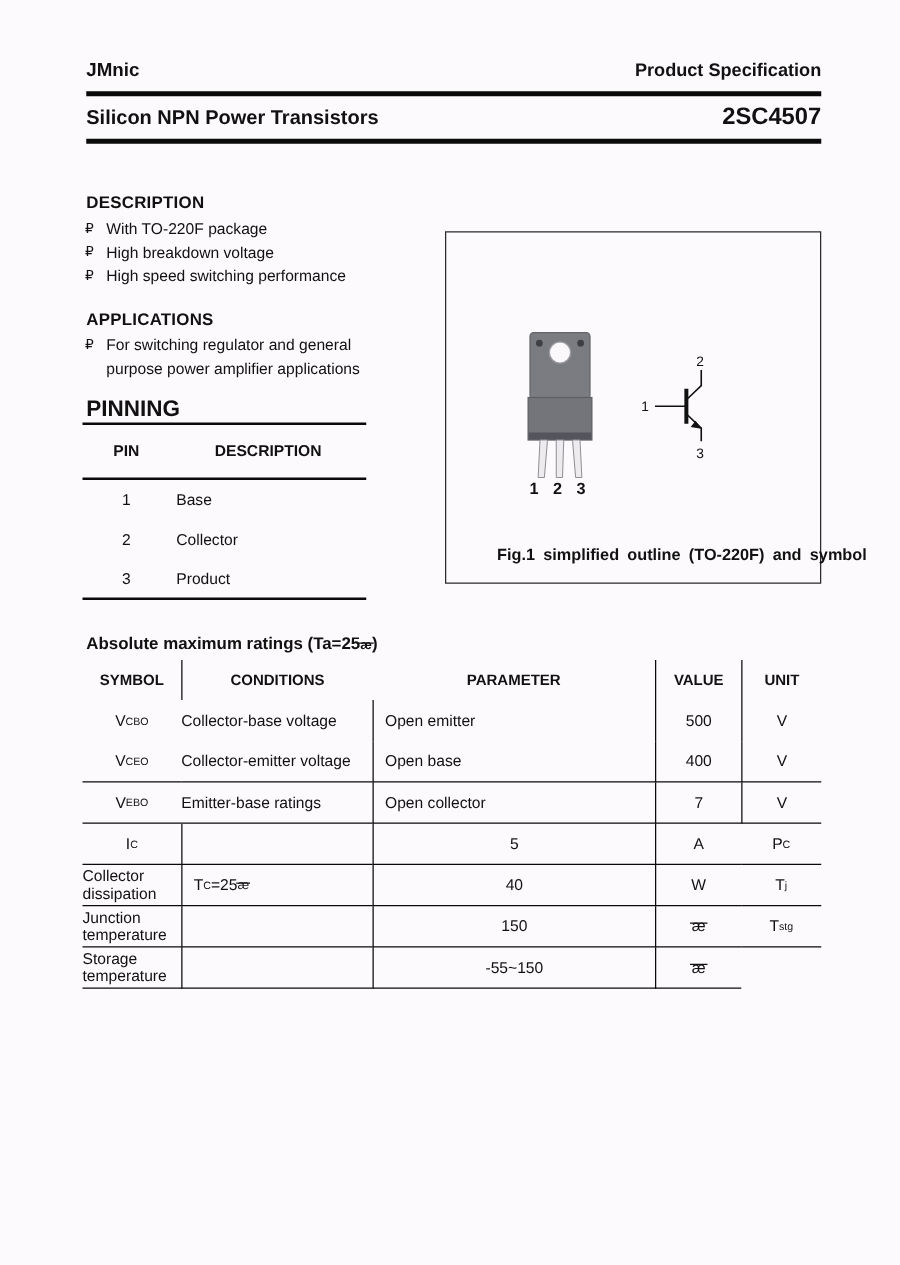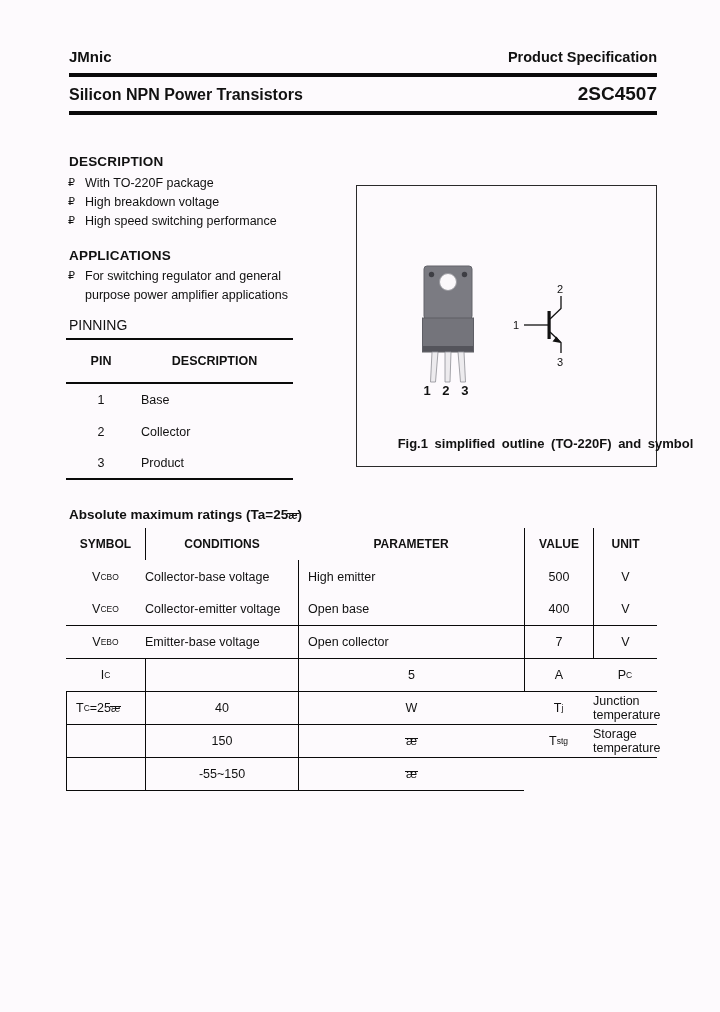--- a/index.html
+++ b/index.html
@@ -29,21 +29,21 @@
   .desc-head { left:69px; top:154px; }
   .bullets { left:68px; font-size:12.5px; }
   .desc-bullets { top:173px; }
   .b-line { display:flex; height:19px; align-items:center; }
   .bullet { width:17px; font-size:11px; font-family:"DejaVu Sans",sans-serif; }
   .app-head { left:69px; top:248px; }
   .app-bullets { top:266px; }
   .b-cont { padding-left:17px; height:19px; display:flex; align-items:center; }
 
   
-  .pin-head { left:69px; top:317px; font-size:14px; font-weight:normal; }
+  .pin-head { left:69px; top:317px; font-size:18px; font-weight:bold; }
   .pin-table { left:66px; top:338px; width:227px; border-top:2px solid #0a0a0a; font-size:12.5px; }
   .pin-hrow { display:flex; height:44px; align-items:center; border-bottom:2px solid #0a0a0a; font-weight:bold; }
   .pin-row  { display:flex; height:32px; align-items:center; }
   .pin-row.last { border-bottom:2px solid #0a0a0a; }
   .pc1 { width:70px; text-align:center; }
   .pc2 { width:157px; padding-left:5px; }
   .pin-hrow .pc2 { text-align:center; padding-left:0; }
 
   
   .figbox { left:356px; top:185px; width:301px; height:282px; border:1.5px solid #2a2a2a; }
@@ -172,54 +172,55 @@
   <div class="cell hc vl">CONDITIONS</div>
   <div class="cell hc">PARAMETER</div>
   <div class="cell hc vl">VALUE</div>
   <div class="cell hc vl">UNIT</div>
 
   <div class="cell c1">
       <span>V</span>
       <sub class="s">CBO</sub>
     </div>
   <div class="cell">Collector-base voltage</div>
-  <div class="cell vl c3">High emitter</div>
+  <div class="cell vl c3">Open emitter</div>
   <div class="cell vl c4">500</div>
   <div class="cell vl c5">V</div>
 
   <div class="cell c1 bb">
       <span>V</span>
       <sub class="s">CEO</sub>
     </div>
   <div class="cell bb">Collector-emitter voltage</div>
   <div class="cell vl c3 bb">Open base</div>
   <div class="cell vl c4 bb">400</div>
   <div class="cell vl c5 bb">V</div>
 
   <div class="cell c1 bb">
       <span>V</span>
       <sub class="s">EBO</sub>
     </div>
-  <div class="cell bb">Emitter-base voltage</div>
+  <div class="cell bb">Emitter-base ratings</div>
   <div class="cell vl c3 bb">Open collector</div>
   <div class="cell vl c4 bb">7</div>
   <div class="cell vl c5 bb">V</div>
 
   <div class="cell c1 bb">
       <span>I</span>
       <sub class="s">C</sub>
     </div>
   <div class="cell vl c3 bb"></div>
   <div class="cell vl c4 bb">5</div>
   <div class="cell vl c5 bb">A</div>
 
   <div class="cell c1 bb">
       <span>P</span>
       <sub class="s">C</sub>
     </div>
+  <div class="cell bb">Collector dissipation</div>
   <div class="cell vl c3 bb">
       <span>T</span>
       <sub class="s">C</sub>
       <span>=25</span>
       <span class="moji moji-sm">æ</span>
     </div>
   <div class="cell vl c4 bb">40</div>
   <div class="cell vl c5 bb">W</div>
 
   <div class="cell c1 bb">

